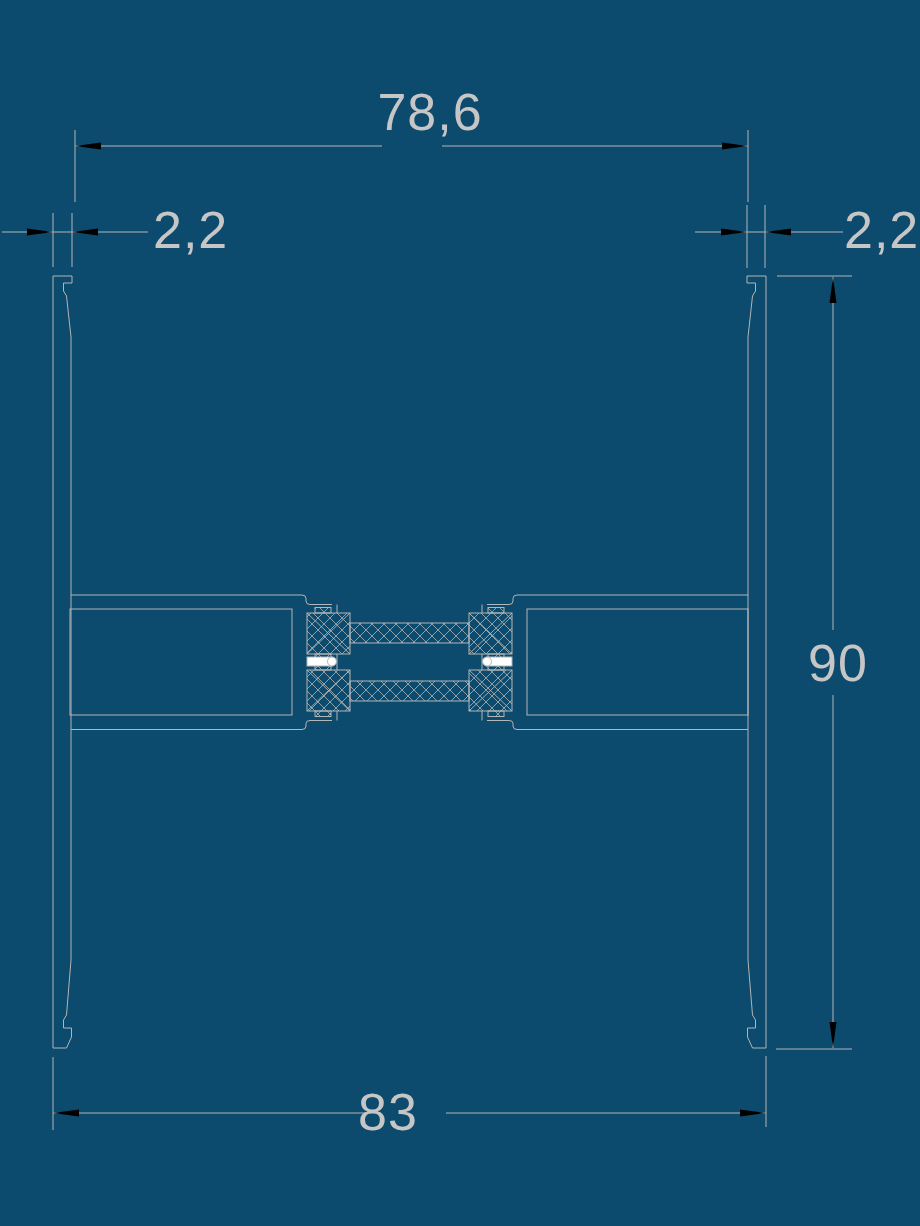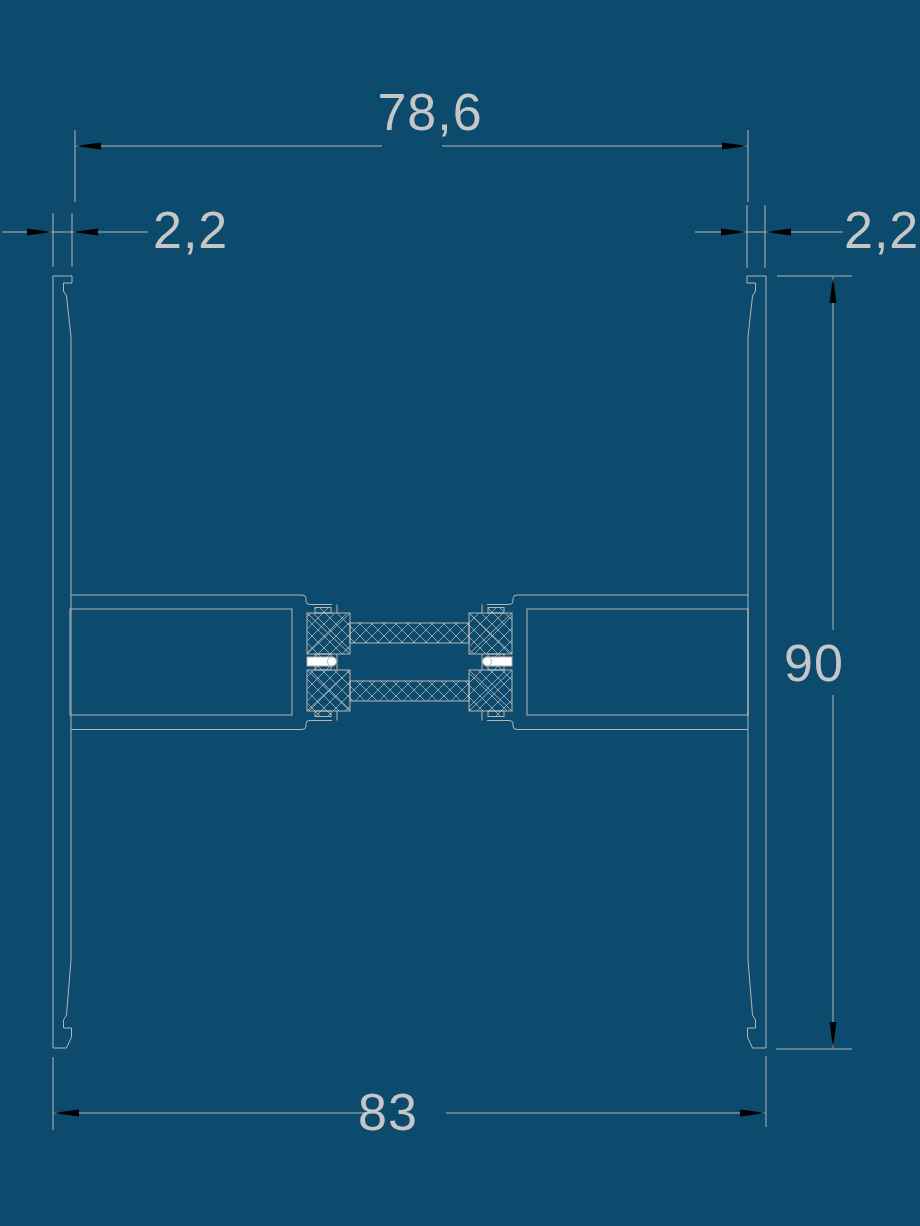--- a/index.html
+++ b/index.html
@@ -139,17 +139,17 @@
       <polygon points="766,1113 740,1109.5 740,1116.5"></polygon>
     </g>
   </svg>
 
   <div class="dim-label centered" style="left:430px; top:112px;">78,6</div>
 
   <div class="dim-label left-anchored" style="left:153px; top:230px;">2,2</div>
 
   <div class="dim-label left-anchored" style="left:844px; top:230px;">2,2</div>
 
-  <div class="dim-label centered" style="left:814px; top:663px;">90</div>
+  <div class="dim-label centered" style="left:838px; top:663px;">90</div>
 
   <div class="dim-label centered" style="left:388px; top:1112px;">83</div>
 
 </div>
 
 </body></html>

